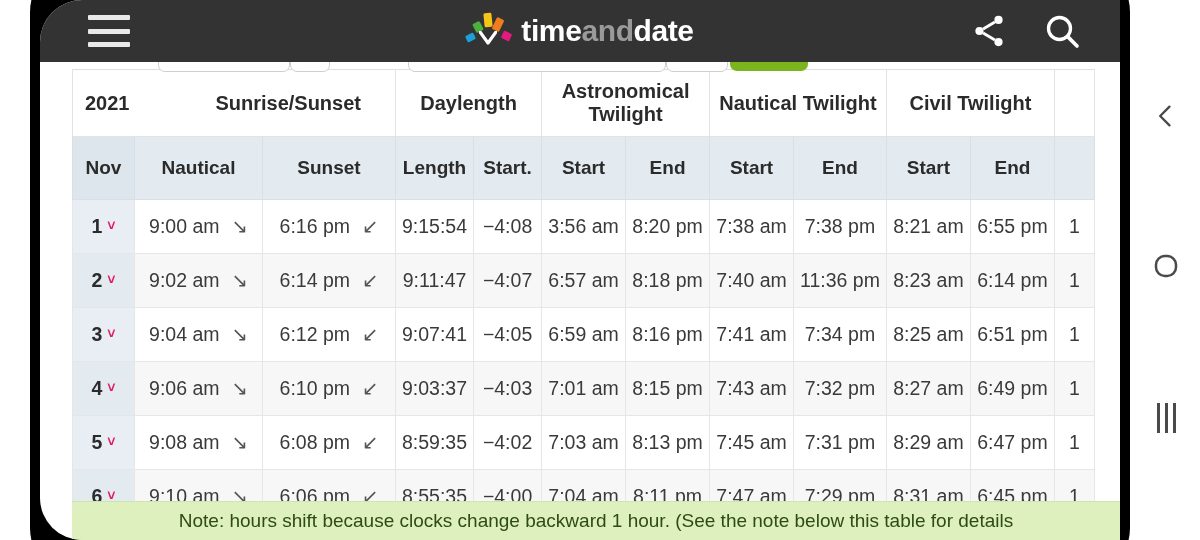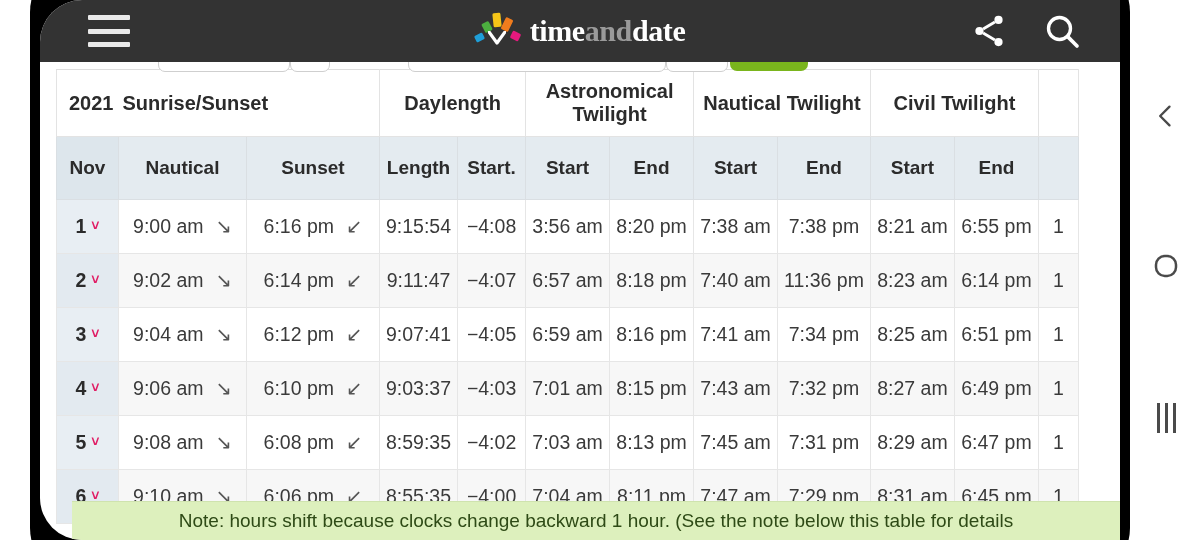--- a/index.html
+++ b/index.html
@@ -92,21 +92,20 @@
     left: 13px; top: 19px;
     width: 18px; height: 14px;
   }
 
   .logo-text {
     font-size: 30px;
     font-weight: bold;
     letter-spacing: -0.4px;
     line-height: 1;
     white-space: nowrap;
-    font-family: Liberation Serif, serif;
   }
   .logo-text .t-time { color: #ffffff; }
   .logo-text .t-and  { color: #9a9a9a; }
   .logo-text .t-date { color: #ffffff; }
 
   #appbar-right {
     margin-left: auto;
     margin-right: 38px;
     display: flex;
     align-items: center;
@@ -130,21 +129,21 @@
   .fs-green {
     position: absolute;
     top: 1px; height: 24px;
     background: #7ab51d;
     border-radius: 7px;
   }
 
   
   #table-wrap {
     position: absolute;
-    left: 16px;
+    left: 32px;
     top: 69px;
     width: 1040px;
     z-index: 10;
   }
 
   table {
     border-collapse: collapse;
     table-layout: fixed;
     font-size: 19px;
     color: #353535;
@@ -162,21 +161,21 @@
     height: 52px;
     line-height: 1.15;
   }
   thead .grp th.yearcell {
     text-align: left;
     padding-left: 12px;
     border-right: none;
   }
   thead .grp th.srss {
     border-left: none;
-    text-align: left;
+    text-align: right;
     padding-right: 34px;
   }
 
   thead .sub th {
     background: #e4ebf0;
     font-size: 19px;
     font-weight: bold;
     color: #2b2b2b;
     padding: 20px 4px;
     border: 1px solid #dadfe3;

